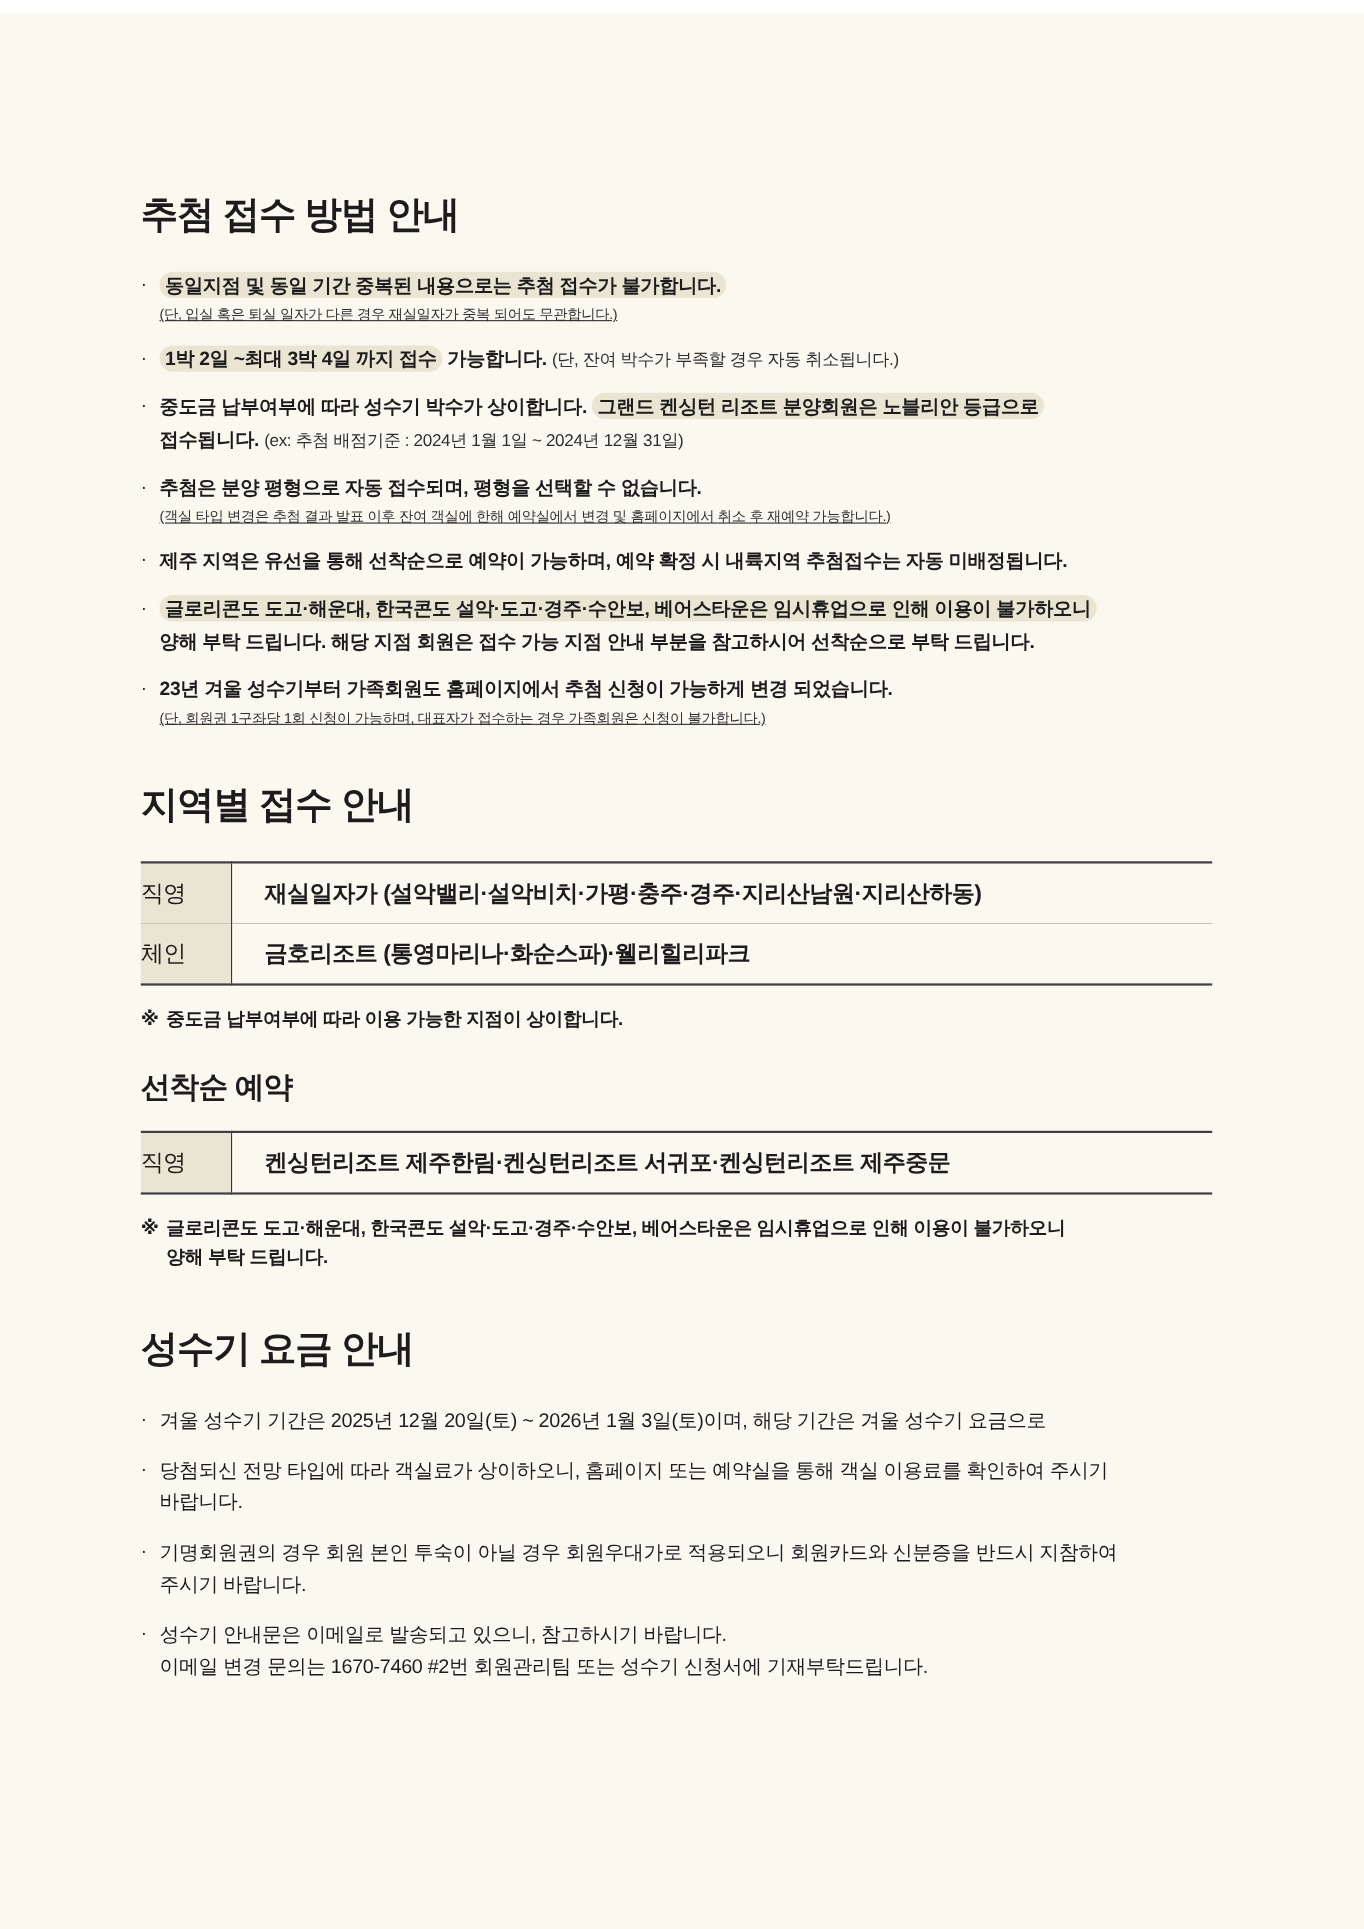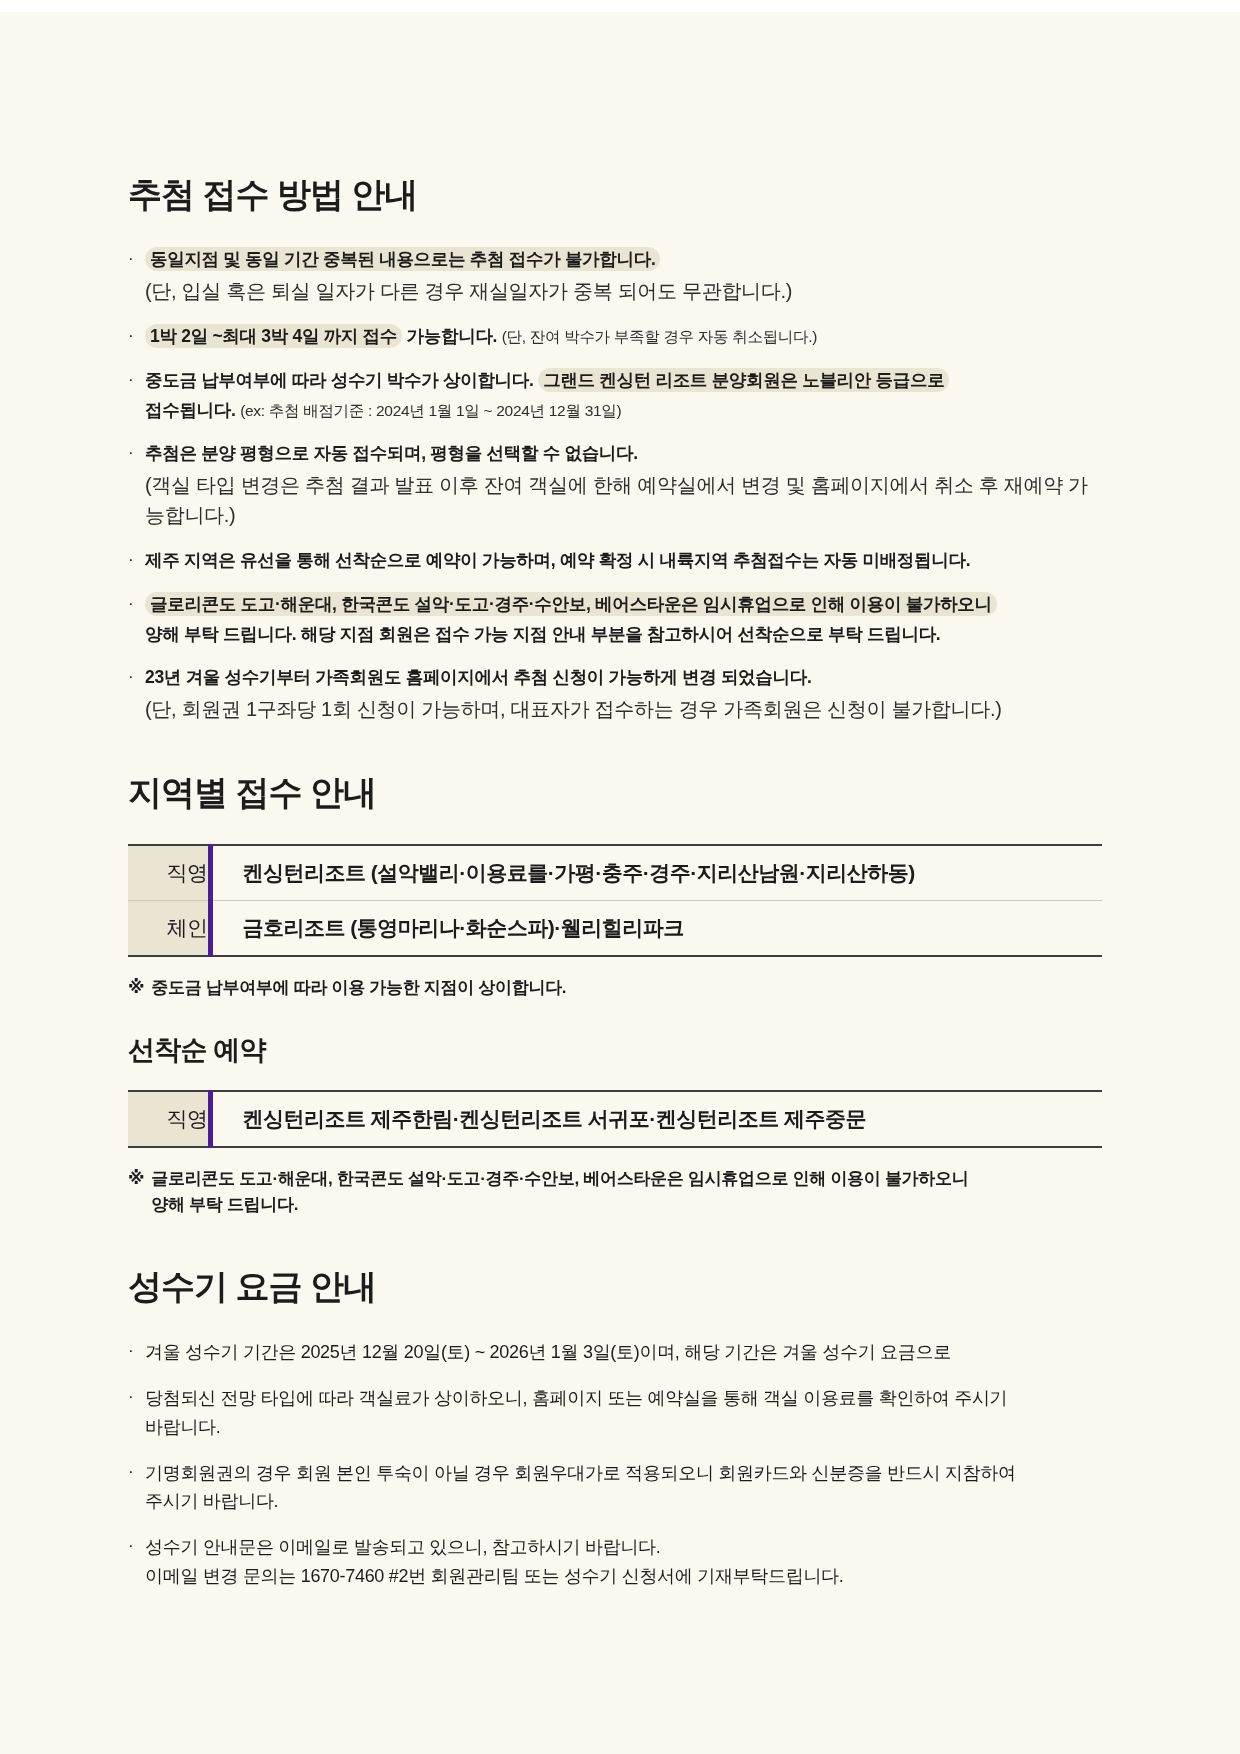--- a/index.html
+++ b/index.html
@@ -21,33 +21,33 @@
   .h1{font-size:34px;font-weight:700;letter-spacing:-1px;margin-bottom:28px;}
   .section{margin-bottom:12px;}
   .sec-gap{margin-top:46px;}
 
   
   .bullet{display:flex;margin-bottom:17px;}
   .dot{flex:0 0 17px;font-size:17px;line-height:1.5;color:#222;}
   .bullet-body{flex:1;}
   .b-line{font-size:17.5px;font-weight:700;line-height:1.5;}
   .b-line2{margin-top:4px;}
-  .b-sub{font-size:20px;font-weight:400;color:var(--sub);line-height:1.5;margin-top:4px;}
+  .b-sub{font-size:13px;font-weight:400;color:var(--sub);line-height:1.5;margin-top:4px;text-decoration:underline;}
   .b-sub-inline{font-size:15.5px;font-weight:400;color:var(--sub);}
   .hl{background:var(--hl);padding:2px 5px;box-decoration-break:clone;border-radius:12px;-webkit-box-decoration-break:clone;}
 
   
   .subhead-row{display:flex;align-items:center;gap:18px;margin:30px 0 22px;}
   .subhead{font-size:27px;font-weight:700;letter-spacing:-0.8px;}
   .schedule{font-size:22px;font-weight:500;background:var(--hl);padding:6px 12px;white-space:pre-wrap;letter-spacing:-0.5px;}
 
   .branch-table{width:100%;border-collapse:collapse;border-top:2px solid var(--bd-dark);border-bottom:2px solid var(--bd-dark);margin-bottom:18px;}
   .branch-table tr + tr td{border-top:1px solid var(--bd-light);}
   .branch-table td{padding:13px 0;font-size:21px;letter-spacing:-0.5px;}
-  .t-label{background:var(--hl);width:82px;text-align:right;font-weight:500;border-right:5px solid #4c1d95;}
+  .t-label{background:var(--hl);width:82px;text-align:left;font-weight:500;border-right:1px solid #4c1d95;}
   .t-value{padding-left:30px !important;font-weight:600;}
 
   .note{display:flex;font-size:17px;font-weight:600;line-height:1.55;margin:2px 0 10px;}
   .note-marker{margin-right:7px;}
 
   
   .b3-line{font-size:18px;font-weight:500;line-height:1.6;}
 </style>
 </head>
 <body>
@@ -119,21 +119,21 @@
   </section>
 
   <section class="section sec-gap">
     <h1 class="h1">지역별 접수 안내</h1>
 
 
     <table class="branch-table">
       <tbody>
           <tr>
         <td class="t-label">직영</td>
-        <td class="t-value">켄싱턴리조트 (설악밸리·이용료를·가평·충주·경주·지리산남원·지리산하동)</td>
+        <td class="t-value">재실일자가 (설악밸리·설악비치·가평·충주·경주·지리산남원·지리산하동)</td>
       </tr>
       <tr>
         <td class="t-label">체인</td>
         <td class="t-value">금호리조트 (통영마리나·화순스파)·웰리힐리파크</td>
       </tr>
     </tbody>
       </table>
 
     <div class="note">
       <span class="note-marker">※</span>

